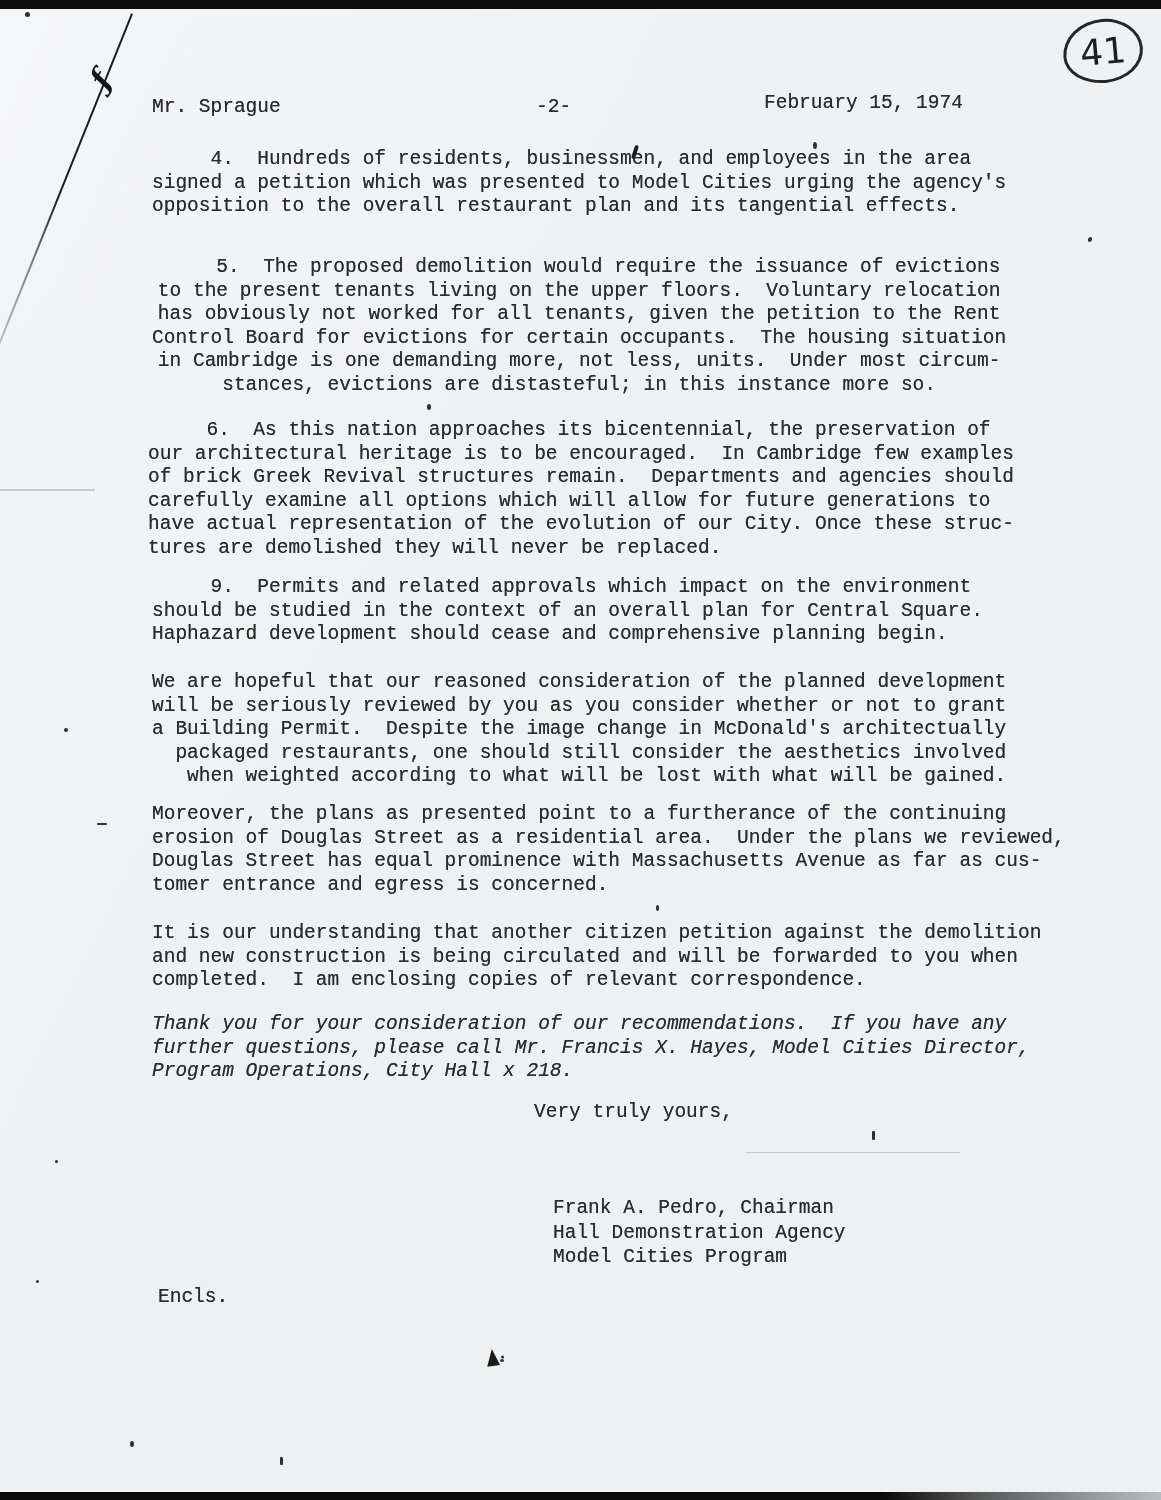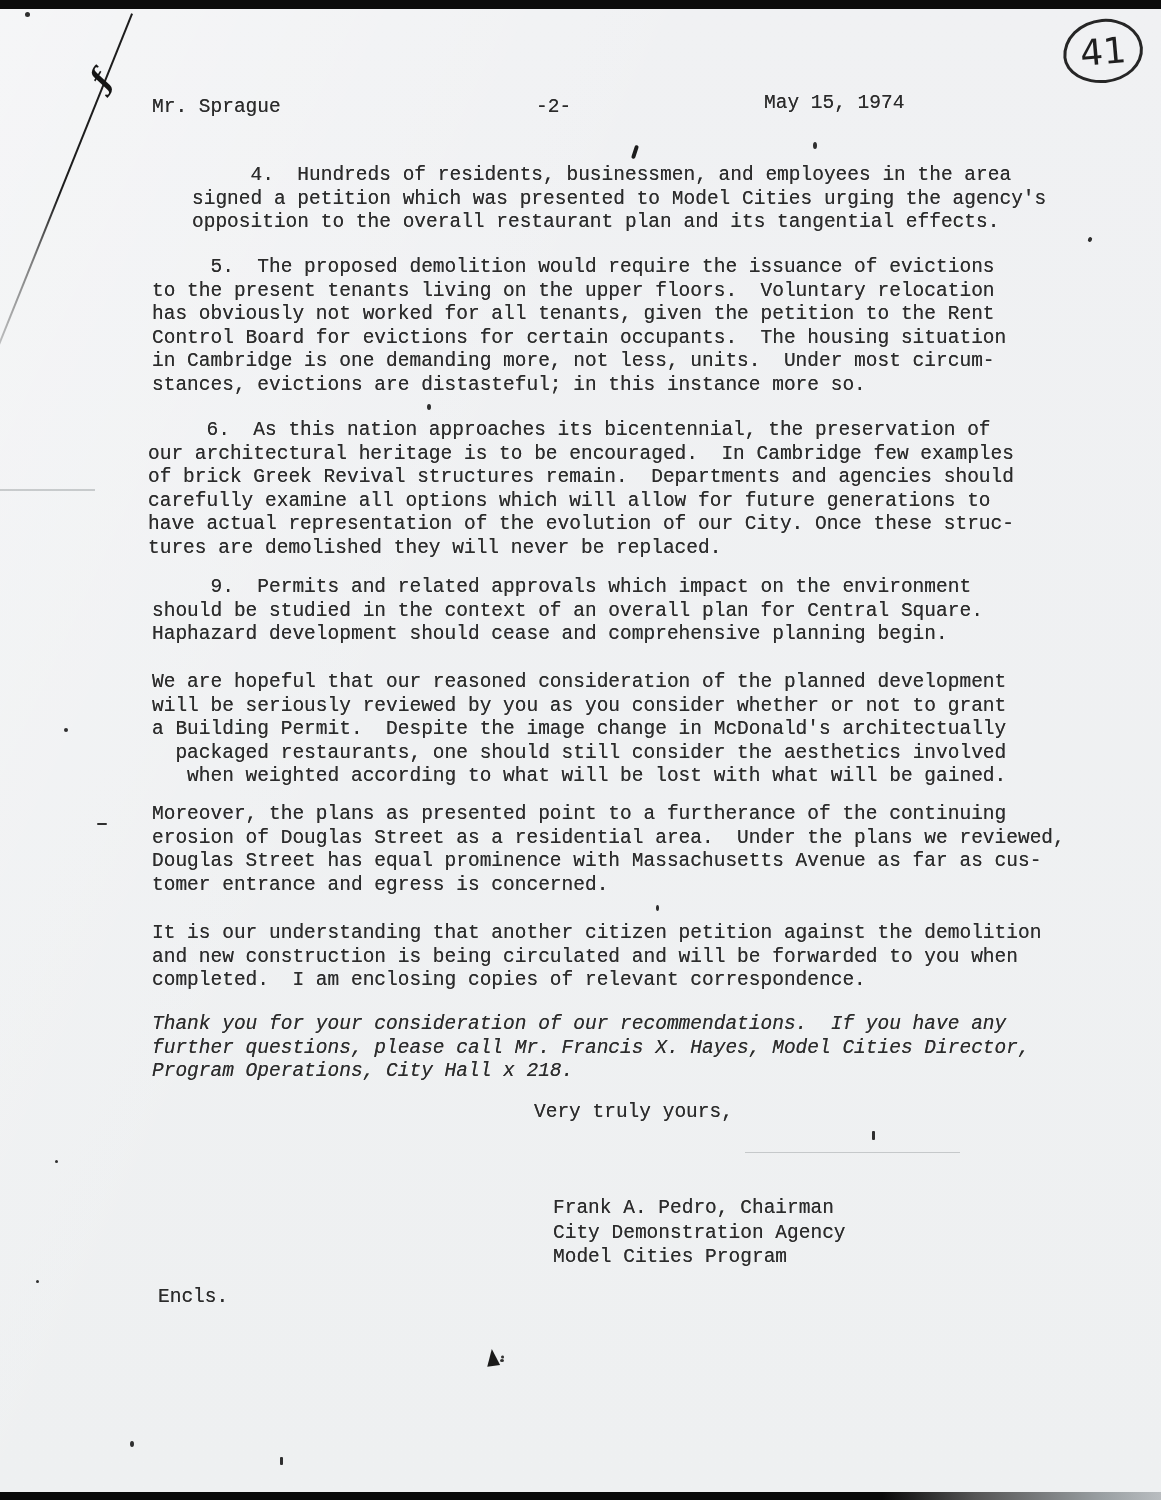--- a/index.html
+++ b/index.html
@@ -33,22 +33,22 @@
     border:3px solid #262626;border-radius:52% 48% 50% 50% / 55% 50% 50% 45%;
     transform:rotate(-5deg);
     display:flex;align-items:center;justify-content:center;
     font-family:"DejaVu Sans",sans-serif;font-size:36px;color:#1f1f1f;
   }
   .typed{position:absolute;font-size:19.5px;line-height:23.5px;white-space:pre;
     text-shadow:0 0 0.5px rgba(43,43,43,0.75);}
   .hdr-recipient{left:152px;top:96px;}
   .hdr-page{left:536px;top:96px;}
   .hdr-date{left:764px;top:92px;}
-  .p4{left:152px;top:164px;margin-left:40px;}
-  .p5{left:152px;top:256px;}
+  .p4{left:152px;top:148px;}
+  .p5{left:152px;top:256px;text-align:center;}
   .p6{left:148px;top:419px;}
   .p7{left:152px;top:576px;}
   .p8{left:152px;top:671px;text-align:right;}
   .p9{left:152px;top:803px;}
   .p10{left:152px;top:922px;}
   .p11{left:152px;top:1013px;font-style:italic;}
   .closing{left:534px;top:1101px;}
   .sig{left:553px;top:1196px;line-height:24.5px;}
   .encl{left:158px;top:1286px;}
   
@@ -70,21 +70,21 @@
   <div class="strip-top"></div>
   <div class="strip-bottom"></div>
 
   <div class="crease"></div>
   <div class="squiggle">ƒ</div>
 
   <div class="pagenum">41</div>
 
   <div class="typed hdr-recipient">Mr. Sprague</div>
   <div class="typed hdr-page">-2-</div>
-  <div class="typed hdr-date">May 15, 1974</div>
+  <div class="typed hdr-date">February 15, 1974</div>
 
   <div class="typed p4">     4.  Hundreds of residents, businessmen, and employees in the area
 signed a petition which was presented to Model Cities urging the agency's
 opposition to the overall restaurant plan and its tangential effects.</div>
   <div class="typed p5">     5.  The proposed demolition would require the issuance of evictions
 to the present tenants living on the upper floors.  Voluntary relocation
 has obviously not worked for all tenants, given the petition to the Rent
 Control Board for evictions for certain occupants.  The housing situation
 in Cambridge is one demanding more, not less, units.  Under most circum-
 stances, evictions are distasteful; in this instance more so.</div>
@@ -108,21 +108,21 @@
 tomer entrance and egress is concerned.</div>
   <div class="typed p10">It is our understanding that another citizen petition against the demolition
 and new construction is being circulated and will be forwarded to you when
 completed.  I am enclosing copies of relevant correspondence.</div>
   <div class="typed p11">Thank you for your consideration of our recommendations.  If you have any
 further questions, please call Mr. Francis X. Hayes, Model Cities Director,
 Program Operations, City Hall x 218.</div>
 
   <div class="typed closing">Very truly yours,</div>
 
-  <div class="typed sig"><span>Frank A. Pedro, Chairman</span><br><span>City Demonstration Agency</span><br><span>Model Cities Program</span></div>
+  <div class="typed sig"><span>Frank A. Pedro, Chairman</span><br><span>Hall Demonstration Agency</span><br><span>Model Cities Program</span></div>
 
   <div class="typed encl">Encls.</div>
 
   <div class="tickmark" style="left:633px;top:145px;"></div>
   <div class="inkblot"></div>
   <div class="speck" style="left:500px;top:1359px;width:4px;height:3px;"></div>
   <div class="speck" style="left:813px;top:142px;width:4px;height:7px;"></div>
   <div class="speck" style="left:1088px;top:237px;width:4px;height:5px;transform:rotate(25deg);"></div>
   <div class="speck" style="left:25px;top:12px;width:5px;height:5px;"></div>
   <div class="speck" style="left:64px;top:728px;width:4px;height:4px;"></div>

